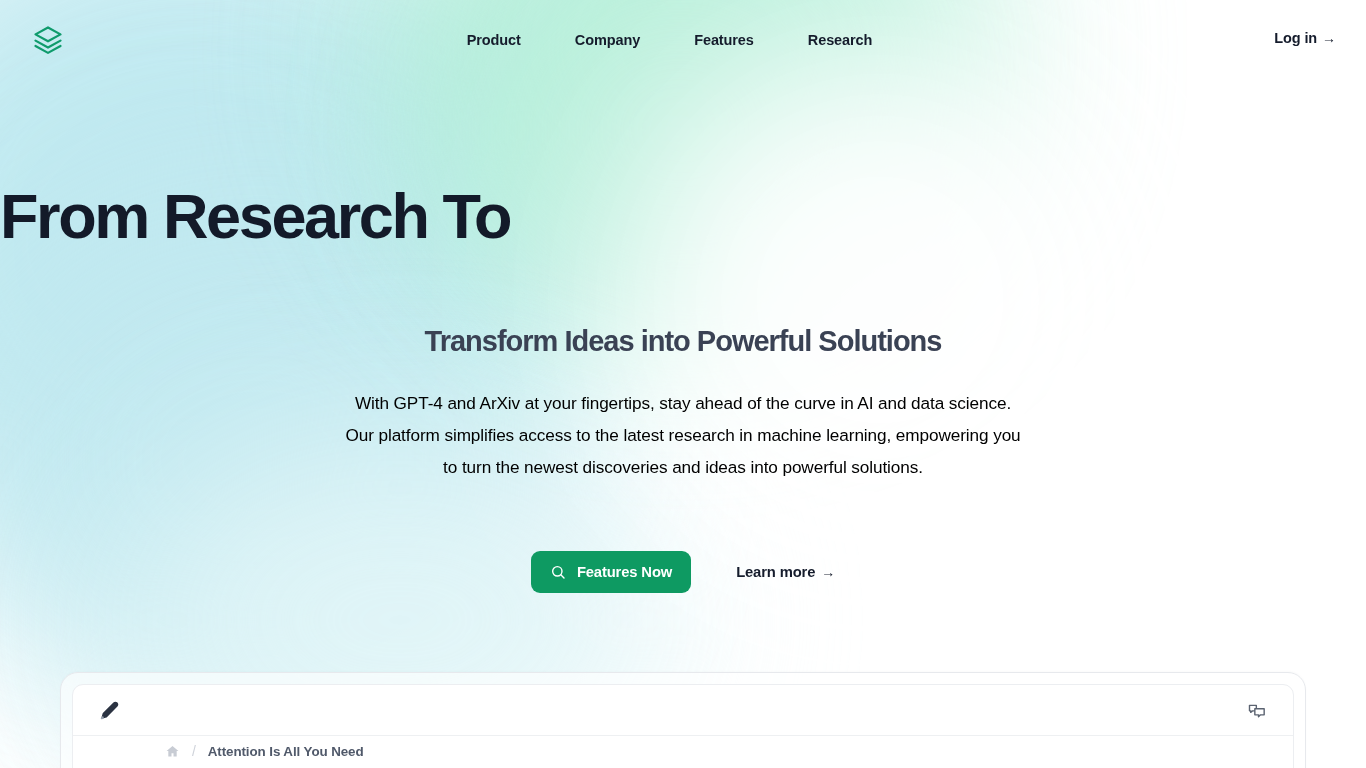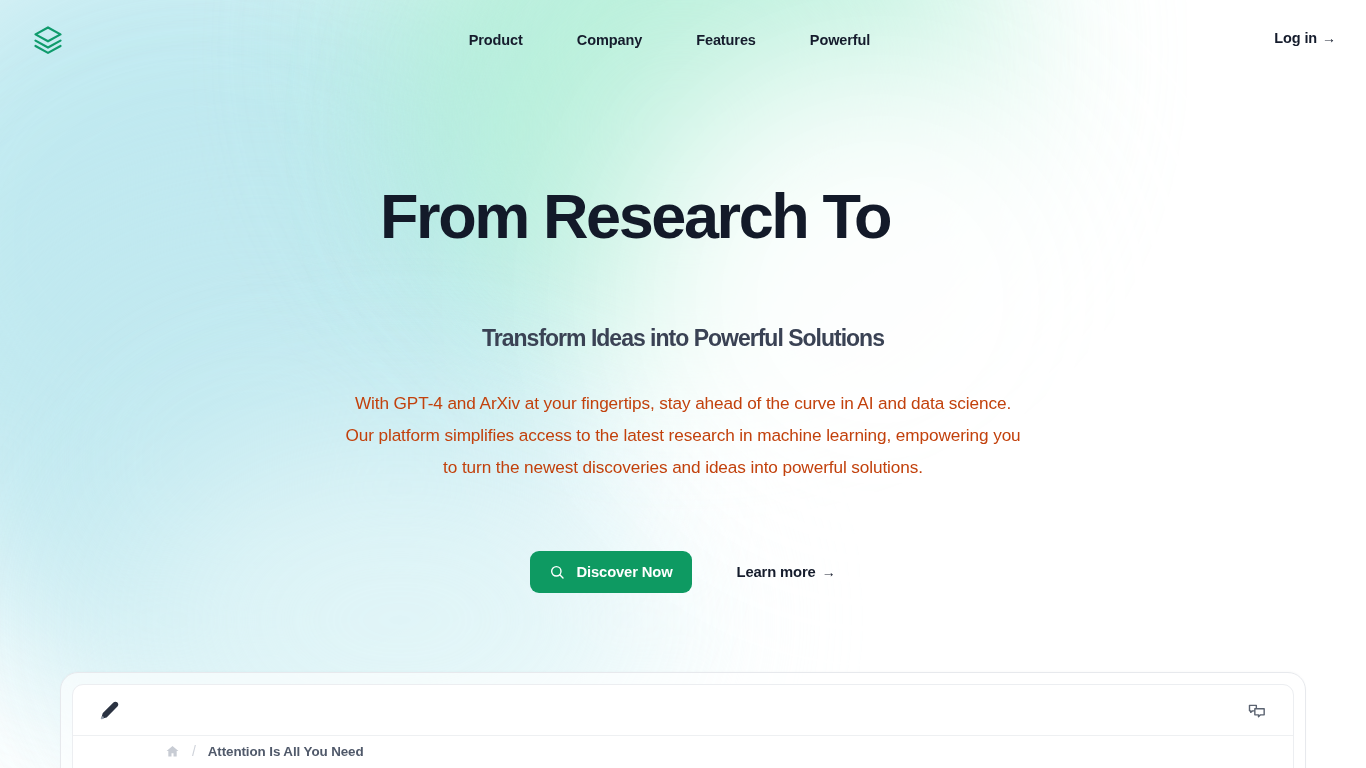--- a/index.html
+++ b/index.html
@@ -41,38 +41,38 @@
   #login-link {
     position:absolute; right:30px; top:30px;
     font-size:14.5px; font-weight:700; color:#151c2c;
     letter-spacing:-0.1px; cursor:pointer; display:flex; align-items:center; gap:5px;margin-left:8px;
   }
   #login-link .arrow { font-size:14px; line-height:1; }
 
   
   #hero { position:absolute; left:0; top:0; width:1366px; z-index:4; }
   #hero-title {
-    position:absolute; left:0; top:183px; width:1270px; text-align:center;
+    position:absolute; left:0; top:183px; width:1270px; 
     font-size:63px; line-height:1.06; font-weight:700;
     letter-spacing:-2.4px; color:#131a29;
   }
   #hero-title-accent {
     display:block;
     background:linear-gradient(90deg,#4aa3e8 0%, #4fb4d8 32%, #45bfa9 68%, #38bf8e 100%);
     -webkit-background-clip:text; background-clip:text;
     -webkit-text-fill-color:transparent; color:transparent;
   }
   #hero-subtitle {
     position:absolute; left:0; top:325px; width:1366px; text-align:center;
-    font-size:23px; font-weight:700; letter-spacing:-1.0px; color:#3a4254;
+    font-size:29px; font-weight:700; letter-spacing:-1.0px; color:#3a4254;
   }
   #hero-body {
     position:absolute; left:341px; top:387px; width:684px;
     text-align:center; font-size:17.2px; line-height:32px;
-    color:#c2410c; font-weight:400; letter-spacing:-0.1px;
+    color:#000000; font-weight:400; letter-spacing:-0.1px;
   }
 
   
   #cta-row {
     position:absolute; left:0; top:551px; width:1366px;
     display:flex; align-items:center; justify-content:center; gap:0; z-index:5;
   }
   #discover-btn {
     display:flex; align-items:center; gap:11px;
     background:#0e9a62; color:#ffffff;
@@ -142,21 +142,21 @@
       <polygon points="12 2 22 7.5 12 13 2 7.5 12 2"></polygon>
       <polyline points="2 12.5 12 18 22 12.5"></polyline>
       <polyline points="2 16.8 12 22.3 22 16.8"></polyline>
     </svg>
   </div>
 
   <nav id="nav-links">
     <a class="nav-link">Product</a>
     <a class="nav-link">Company</a>
     <a class="nav-link">Features</a>
-    <a class="nav-link">Powerful</a>
+    <a class="nav-link">Research</a>
   </nav>
 
   <div id="login-link">
     <span>Log in</span>
     <span class="arrow">→</span>
   </div>
 </div>
 
 <div id="hero">
 
@@ -169,21 +169,21 @@
   <p id="hero-body">With GPT-4 and ArXiv at your fingertips, stay ahead of the curve in AI and data science. Our platform simplifies access to the latest research in machine learning, empowering you to turn the newest discoveries and ideas into powerful solutions.</p>
 
   <div id="cta-row">
     <button id="discover-btn">
       <span style="display:flex;">
         <svg width="16" height="16" viewBox="0 0 24 24" fill="none" stroke="#ffffff" stroke-width="2.1" stroke-linecap="round" stroke-linejoin="round">
           <circle cx="11" cy="11" r="7"></circle>
           <line x1="16.2" y1="16.2" x2="21" y2="21"></line>
         </svg>
       </span>
-      <span>Discover Now</span>
+      <span>Features Now</span>
     </button>
 
     <a id="learn-more-link">
       <span>Learn more</span>
       <span class="arrow">→</span>
     </a>
   </div>
 </div>
 
 <div id="preview-outer">

